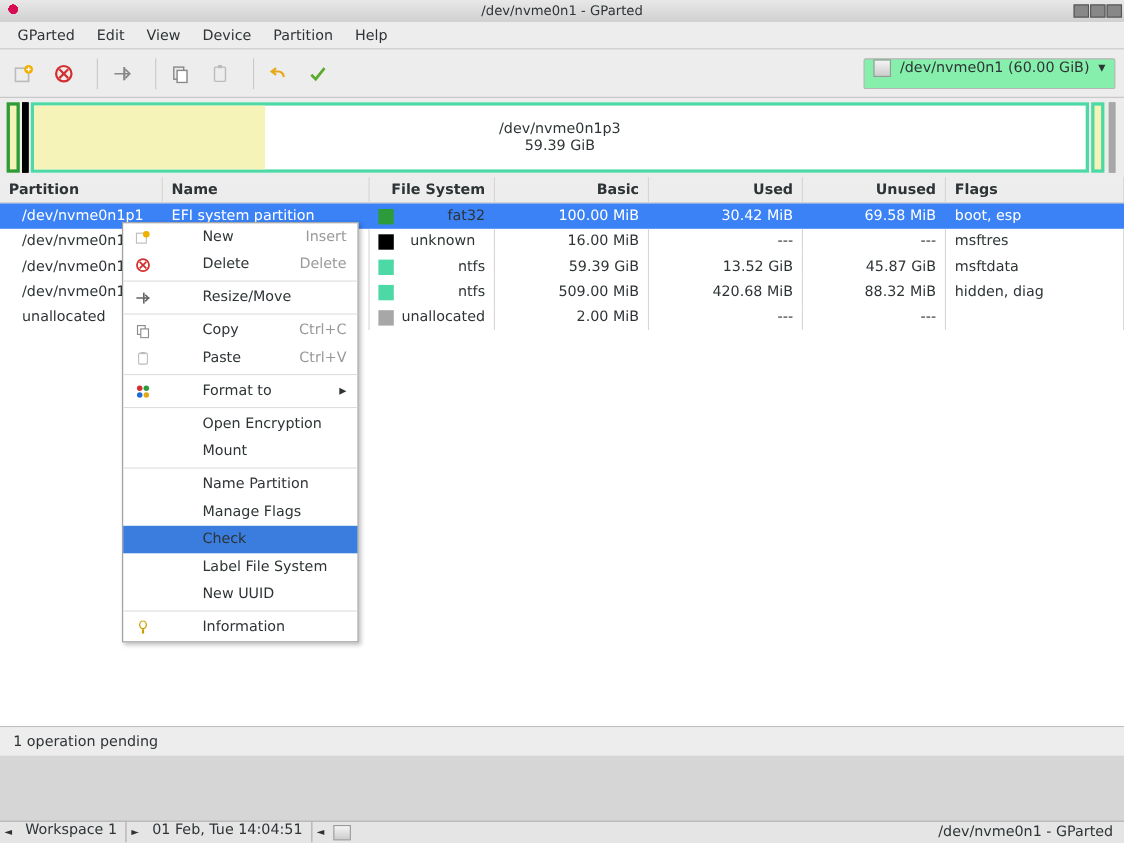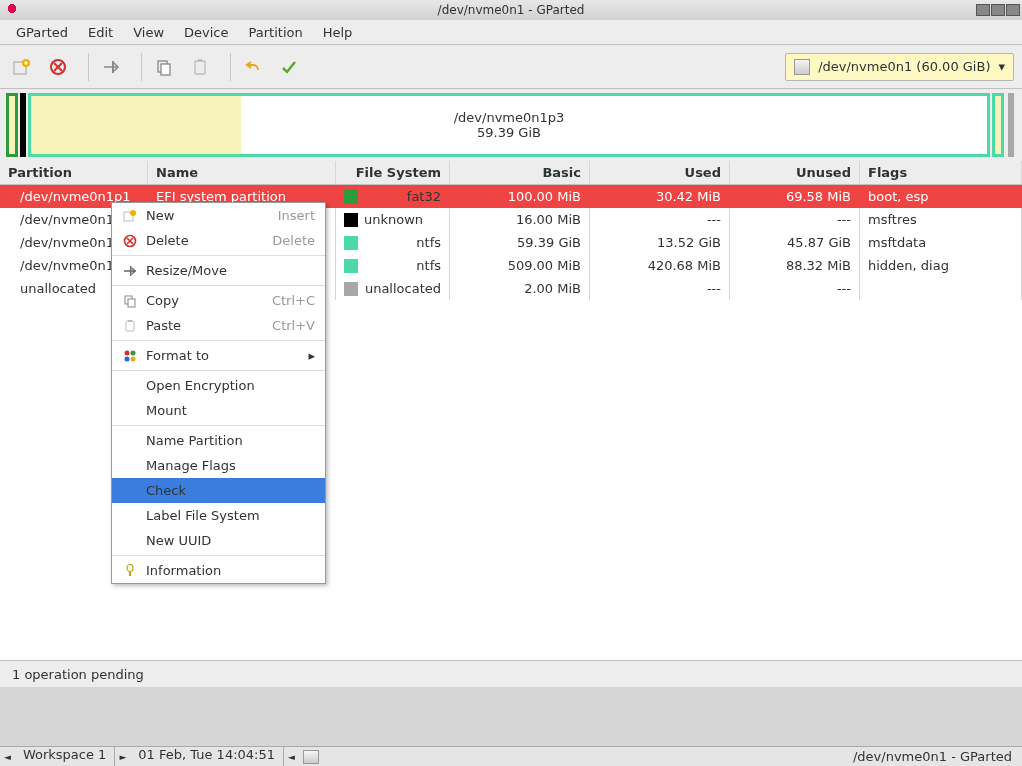--- a/index.html
+++ b/index.html
@@ -13,21 +13,21 @@
 .titlebar .window-buttons span { width: 14px; height: 12px; margin-left: 1px; background:#888; border:1px solid #555; }
 
 
 .menubar { height: 25px; background: #ededed; display: flex; align-items: center; padding: 0 6px; border-bottom: 1px solid #c0c0c0; }
 .menubar .item { padding: 3px 10px; cursor: default; }
 
 
 .toolbar { height: 44px; background: #ededed; display: flex; align-items: center; padding: 0 8px; border-bottom: 1px solid #c0c0c0; }
 .toolbar .btn { width: 28px; height: 28px; margin-right: 8px; display:flex; align-items:center; justify-content:center; border:1px solid transparent; border-radius:3px; }
 .toolbar .sep { width:1px; height:28px; background:#c8c8c8; margin: 0 8px; }
-.toolbar .device-sel { margin-left:auto; border:1px solid #b5b5b5; background:#fef9c3; height:28px; display:flex; align-items:center; padding:0 8px; border-radius:2px; }
+.toolbar .device-sel { margin-left:auto; border:1px solid #b5b5b5; background:#86efac; height:28px; display:flex; padding:0 8px; border-radius:2px; }
 .toolbar .device-sel .disk-icon { width:16px; height:16px; background:linear-gradient(#f5f5f5,#ccc); border:1px solid #999; margin-right:8px; }
 .toolbar .device-sel .arrow { margin-left:8px; }
 
 
 .graph-row { height: 72px; background:#ededed; padding:4px 6px; display:flex; align-items:stretch; }
 .graph-row .seg { border:3px solid; height:64px; display:flex; align-items:center; justify-content:center; flex-direction:column; font-size:12px; }
 .graph-row .thin { width:12px; margin-right:2px; }
 .graph-row .main { flex:1; border-color:#4cd9a6; background:#fff; position:relative; }
 .graph-row .main .used { position:absolute; left:0; top:0; bottom:0; width:22%; background:#f5f3b8; }
 .graph-row .main .labels { position:relative; z-index:1; text-align:center; }
@@ -37,30 +37,30 @@
 .thead { display:flex; background:#ededed; border-bottom:1px solid #c0c0c0; height:24px; align-items:center; font-weight:bold; color:#555; }
 .thead .th, .trow .td { padding:0 8px; border-right:1px solid #d6d6d6; height:100%; display:flex; align-items:center; }
 .col-part { width:148px; }
 .col-name { width:188px; }
 .col-fs { width:114px; justify-content:flex-end; }
 .col-size { width:140px; justify-content:flex-end; }
 .col-used { width:140px; justify-content:flex-end; }
 .col-unused { width:130px; justify-content:flex-end; }
 .col-flags { flex:1;text-align:center; }
 .trow { display:flex; height:23px; align-items:center; }
-.trow.selected { background:#ef4444; color:#fff; }
+.trow.selected { background:#3b82f6; color:#fff; }
 .trow.selected .td { border-right-color:transparent; color:#fff; }
 .fs-swatch { width:14px; height:14px; margin-right:6px; flex-shrink:0; }
 .td { border-right:1px solid transparent; }
 .col-fs .fs-swatch { margin-right:0; }
 .col-fs .fs-swatch + span { flex:1; text-align:right; }
 
 
 .ctxmenu { position:absolute; left:111px; top:202px; width:215px; background:#fff; border:1px solid #999; box-shadow:2px 2px 4px rgba(0,0,0,0.25); }
-.ctxmenu .row { height:25px; display:flex; align-items:center; padding:0 10px; position:relative; }
+.ctxmenu .row { height:25px; display:flex; align-items:center; padding:0 10px; position:relative;gap:38px; }
 .ctxmenu .row.disabled { color:#999; }
 .ctxmenu .row .icon { width:16px; height:16px; margin-right:8px; display:flex; align-items:center; justify-content:center; flex-shrink:0; }
 .ctxmenu .row .label { flex:1; }
 .ctxmenu .row .accel { color:#999; }
 .ctxmenu .row .subarrow { margin-left:auto; }
 .ctxmenu .row.hover { background:#3b7dde; color:#fff; }
 .ctxmenu .div { height:1px; background:#ddd; margin:2px 0; }
 
 
 .statusbar { height:26px; background:#ededed; display:flex; align-items:center; padding:0 12px; }
@@ -183,21 +183,21 @@
         <div class="td col-size">100.00 MiB</div>
         <div class="td col-used">30.42 MiB</div>
         <div class="td col-unused">69.58 MiB</div>
         <div class="td col-flags">boot, esp</div>
       </div>
       <div class="trow">
         <div class="td col-part" style="padding-left:20px">/dev/nvme0n1p2</div>
         <div class="td col-name">Microsoft reserved partition</div>
         <div class="td col-fs">
           <span class="fs-swatch" style="background:#000000"></span>
-          <span style="flex:1;text-align:left;margin-left:6px">unknown</span>
+          <span style="flex:1;text-align:center;margin-left:6px">unknown</span>
         </div>
         <div class="td col-size">16.00 MiB</div>
         <div class="td col-used">---</div>
         <div class="td col-unused">---</div>
         <div class="td col-flags">msftres</div>
       </div>
       <div class="trow">
         <div class="td col-part" style="padding-left:20px">/dev/nvme0n1p3</div>
         <div class="td col-name">Basic data partition</div>
         <div class="td col-fs">

